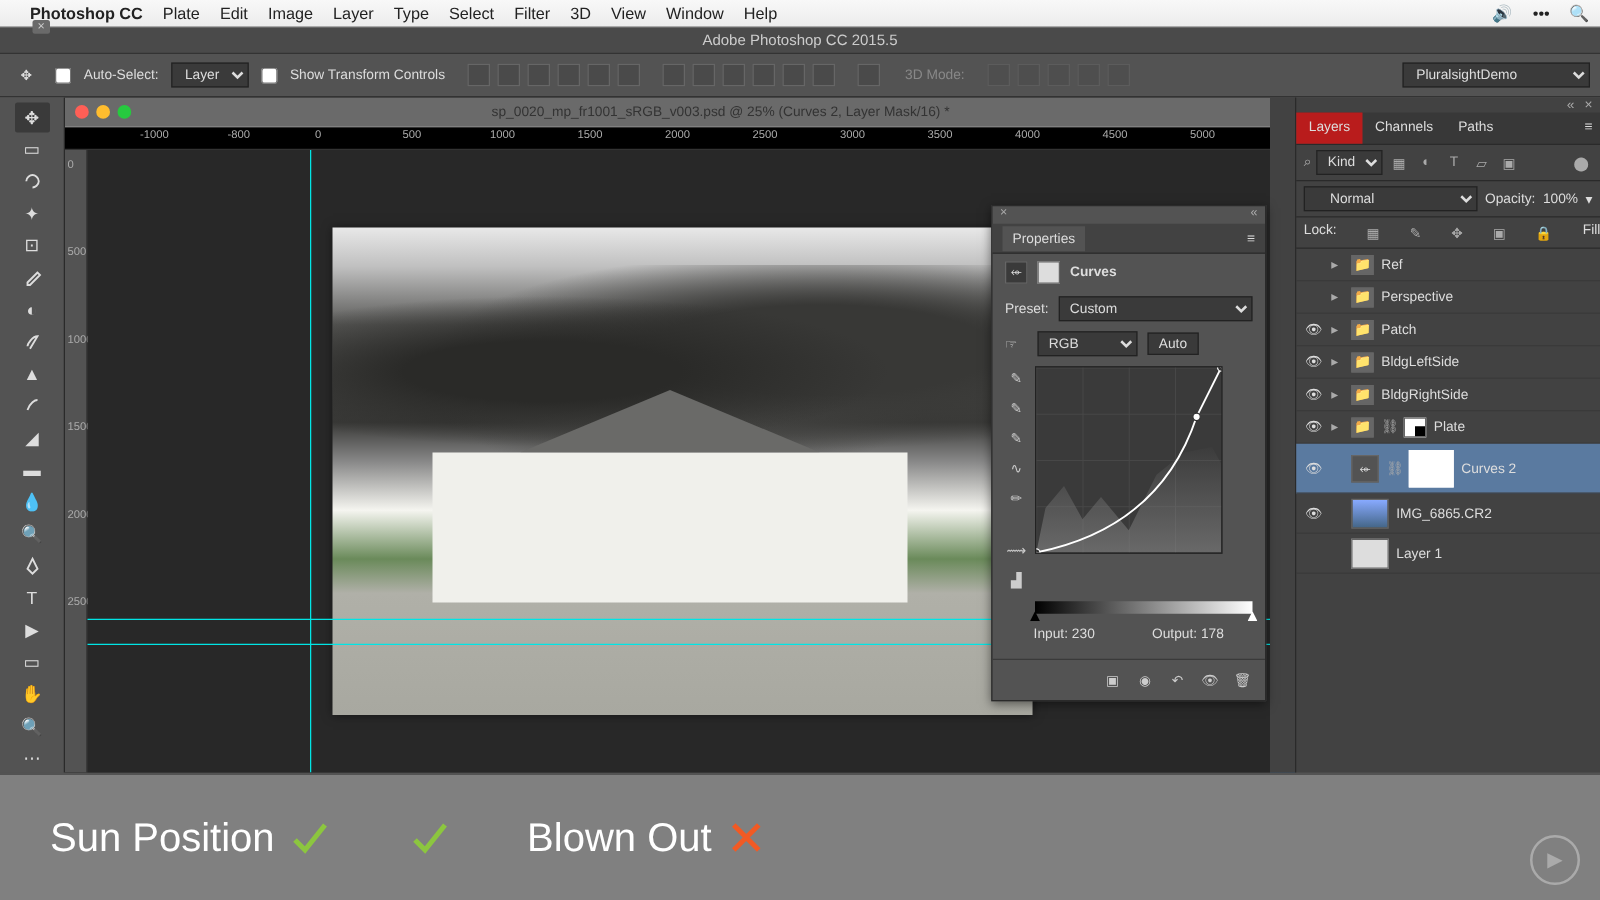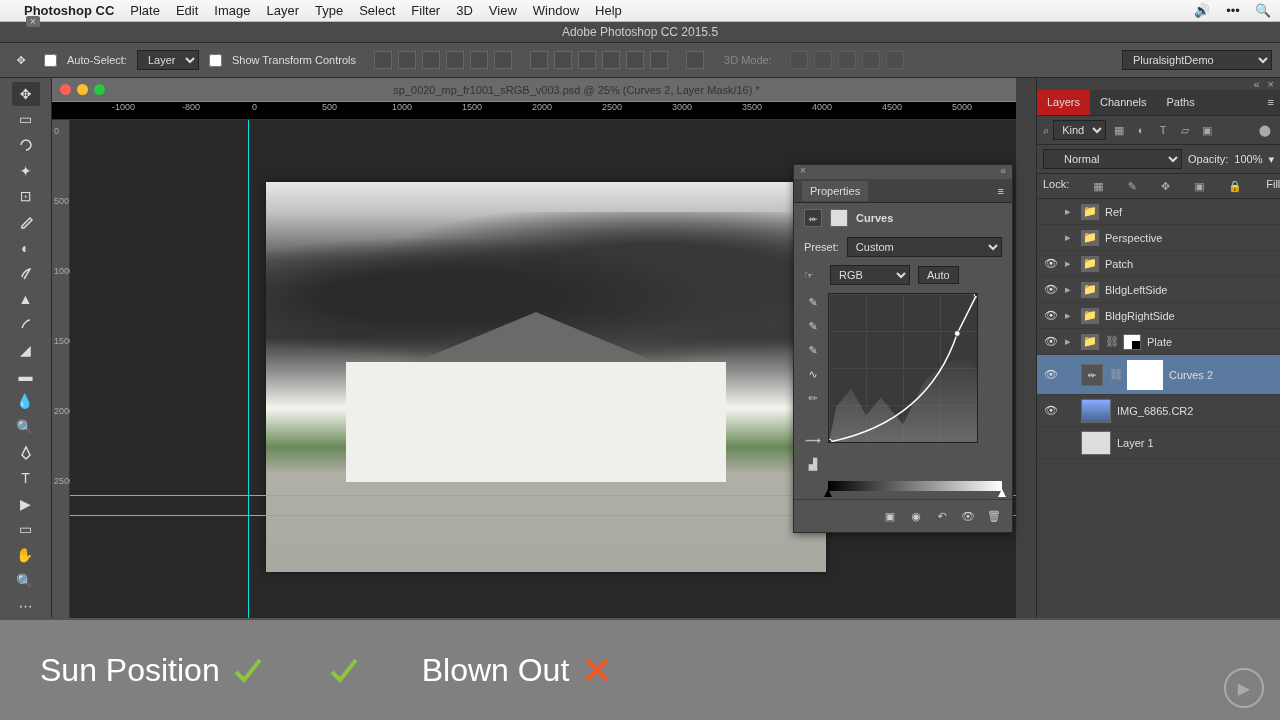--- a/index.html
+++ b/index.html
@@ -412,20 +412,24 @@
         <circle cx="0" cy="150" r="3" fill="#333" stroke="#fff"></circle>
         <circle cx="130" cy="40" r="3" fill="#fff" stroke="#333"></circle>
         <circle cx="150" cy="0" r="3" fill="#333" stroke="#fff"></circle>
       </svg>
     </div>
   </div>
   <div class="gradient-bar">
     <span class="slider-black"></span>
     <span class="slider-white"></span>
   </div>
+  <div class="io-row">
+    <span><span>Input:</span> <span>230</span></span>
+    <span><span>Output:</span> <span>178</span></span>
+  </div>
   <div class="prop-footer">
     <span>▣</span>
     <span>◉</span>
     <span>↶</span>
     <span>👁</span>
     <span>🗑</span>
   </div>
 </div>
 
 <div style="position:absolute;right:244px;top:278px;width:20px;height:340px;background:linear-gradient(#fff,#8ac,#468);z-index:0">

